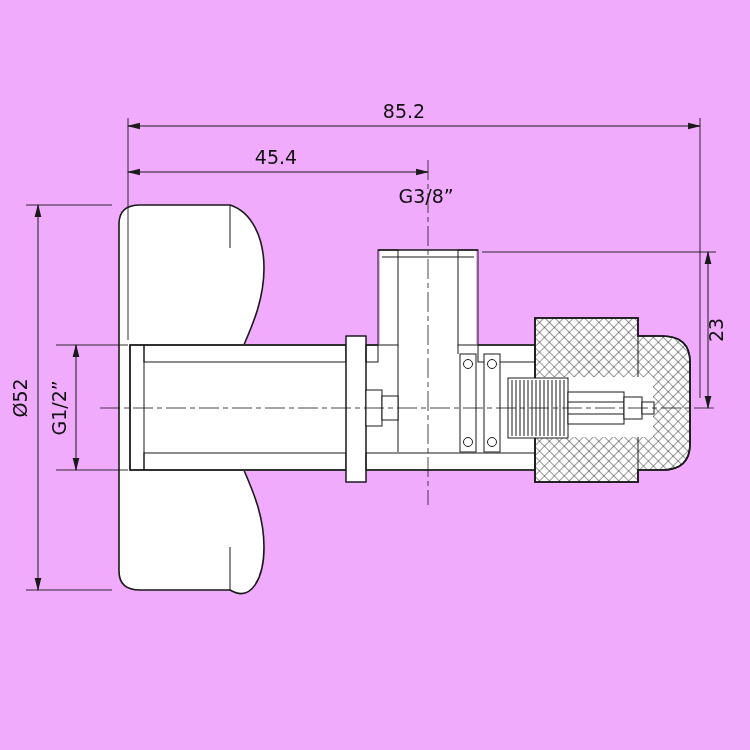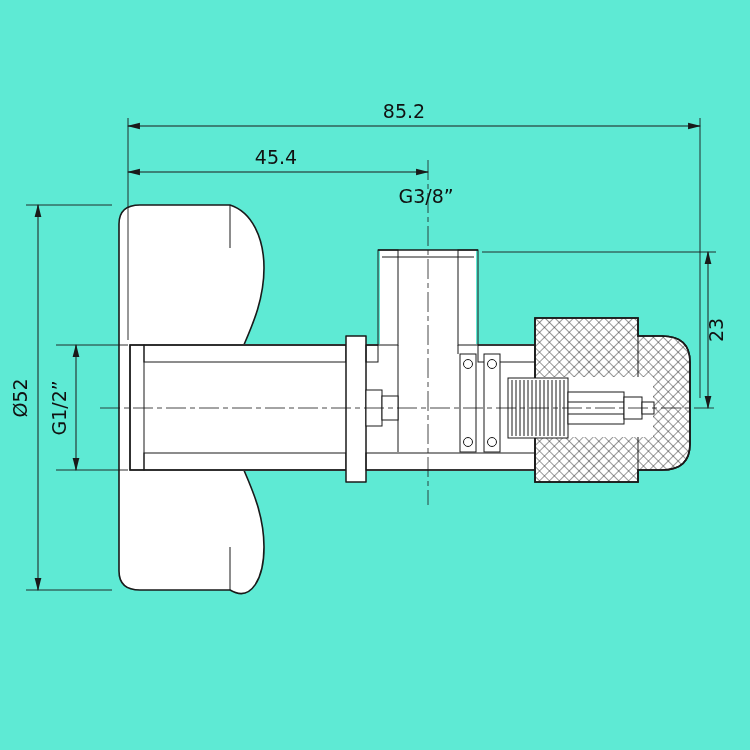--- a/index.html
+++ b/index.html
@@ -6,21 +6,21 @@
     margin: 0;
     padding: 0;
     background: #ffffff;
     width: 750px;
     height: 750px;
     overflow: hidden;
   }
   .stage {
     width: 750px;
     height: 750px;
-    background: #5eead4;
+    background: #f0abfc;
     position: relative;
   }
   svg { display: block; }
   .outline   { stroke: #1a1a1a; stroke-width: 1.6; fill: none; }
   .thin      { stroke: #1a1a1a; stroke-width: 1;   fill: none; }
   .whitefill { fill: #ffffff; }
   .dimline   { stroke: #1a1a1a; stroke-width: 1;   fill: none; }
   .extline   { stroke: #1a1a1a; stroke-width: 0.9; fill: none; }
   .centerline{ stroke: #1a1a1a; stroke-width: 0.8; fill: none;
                stroke-dasharray: 20 4 5 4; }

